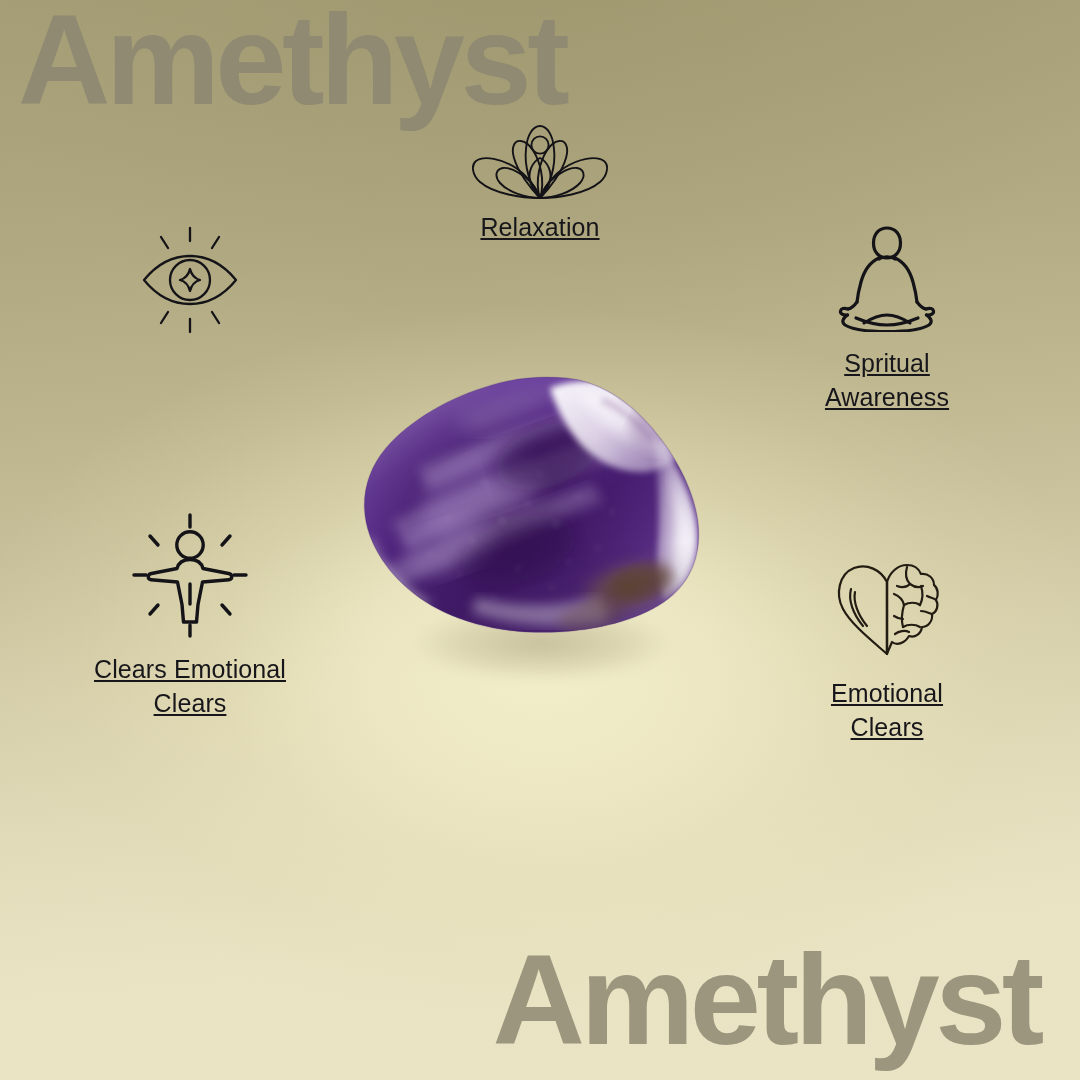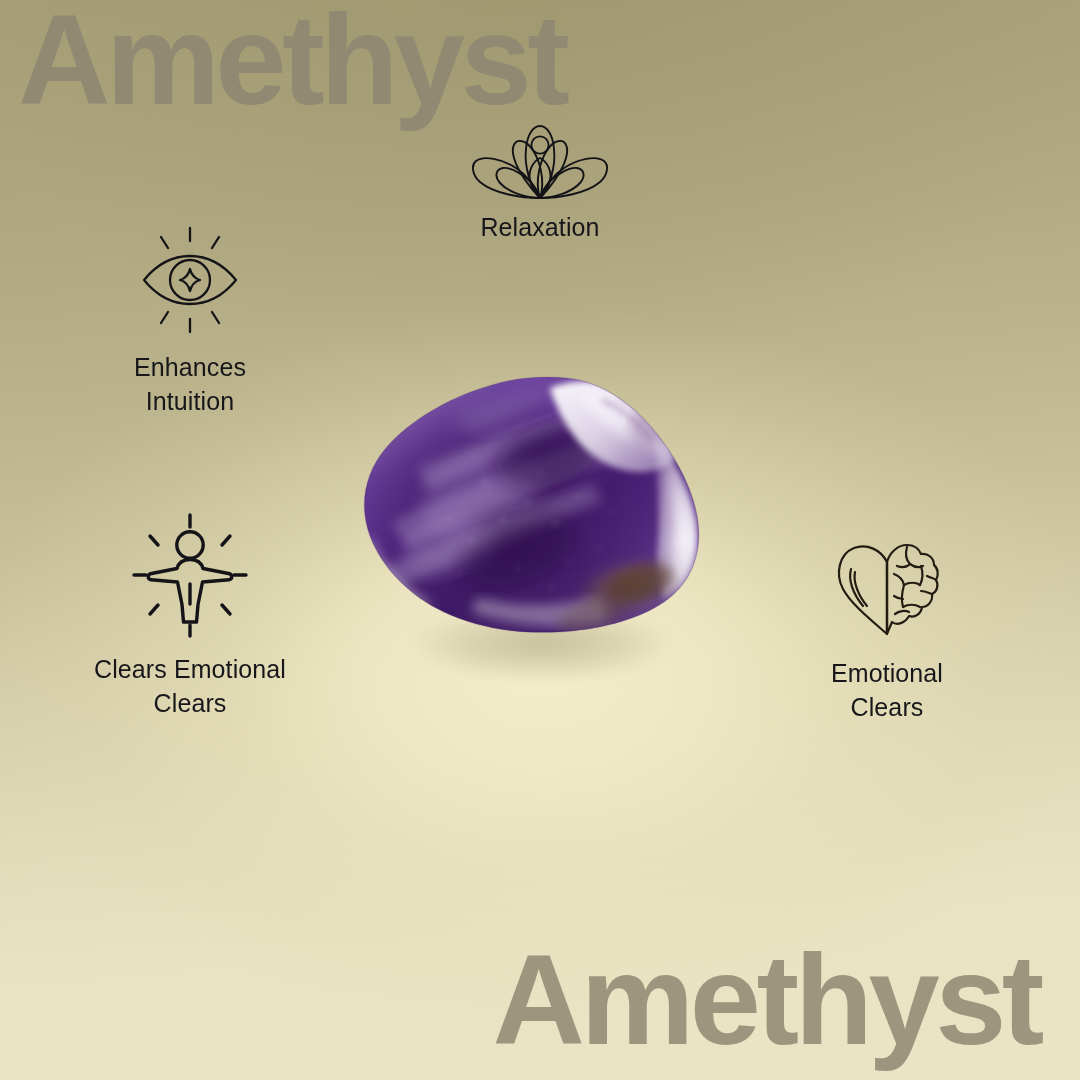--- a/index.html
+++ b/index.html
@@ -95,29 +95,30 @@
   }
   .benefit .label {
     margin-top: 14px;
     font-family: "Liberation Sans", sans-serif;
     font-size: 25px;
     font-weight: 400;
     line-height: 1.36;
     color: #17161a;
     letter-spacing: 0.1px;
     max-width: 250px;
+    text-decoration: underline;
   }
 
   #benefit-relaxation { left: 390px; top: 118px; }
   #benefit-relaxation .label { margin-top: 8px; }
 
   #benefit-intuition  { left: 40px;  top: 224px; }
   #benefit-spiritual  { left: 737px; top: 222px; }
   #benefit-energy     { left: 40px;  top: 512px; }
-  #benefit-emotional  { left: 737px; top: 536px; align-items: center; }
+  #benefit-emotional  { left: 737px; top: 556px; align-items: center; }
 
   
   #crystal {
     position: absolute;
     left: 352px;
     top: 372px;
     width: 364px;
     height: 292px;
   }
   #crystal .shadow {
@@ -185,26 +186,50 @@
 
         <path d="M59 4 L59 17"></path>
         <path d="M30 13 L37 24"></path>
         <path d="M88 13 L81 24"></path>
 
         <path d="M59 95 L59 108"></path>
         <path d="M30 99 L37 88"></path>
         <path d="M88 99 L81 88"></path>
       </svg>
     </span>
+  </div>
+
+  <div class="benefit" id="benefit-spiritual">
+    <span class="icon-wrap">
+      <svg width="122" height="110" viewBox="0 0 122 110" fill="none" stroke="#141317" stroke-width="3.2" stroke-linecap="round" stroke-linejoin="round">
+
+        <path d="M61 6 C53 6 47.5 12 47.5 21 C47.5 30 53 36 61 36 C69 36 74.5 30 74.5 21 C74.5 12 69 6 61 6 Z"></path>
+
+        <path d="M53 36 C44 40 38 49 35 60 C32.5 69 31.5 75 31 80
+                 M69 36 C78 40 84 49 87 60 C89.5 69 90.5 75 91 80"></path>
+
+        <path d="M53 37 C57 34 65 34 69 37"></path>
+
+        <path d="M31 80 C28 84 25.5 86.5 22 87
+                 M91 80 C94 84 96.5 86.5 100 87"></path>
+
+        <path d="M22 87 C18 85.5 15 86.5 14.5 89 C14 91.5 17 93.5 21.5 93"></path>
+        <path d="M100 87 C104 85.5 107 86.5 107.5 89 C108 91.5 105 93.5 100.5 93"></path>
+
+        <path d="M21.5 93 C17 96 15 100 19 103 C27 108 46 109.5 61 109.5 C76 109.5 95 108 103 103 C107 100 105 96 100.5 93"></path>
+
+        <path d="M30 96 C42 101 52 103 61 103 C70 103 80 101 92 96"></path>
+        <path d="M38 101 C46 96 54 93 61 93 C68 93 76 96 84 101"></path>
+      </svg>
+    </span>
     <div class="label">
-      <span>Enhances</span><br>
-      <span>Intuition</span>
+      <span>Spritual</span><br>
+      <span>Awareness</span>
     </div>
   </div>
-
 
   <div class="benefit" id="benefit-energy">
     <span class="icon-wrap">
       <svg width="128" height="126" viewBox="0 0 128 126" fill="none" stroke="#141317" stroke-width="3.4" stroke-linecap="round" stroke-linejoin="round">
 
         <circle cx="64" cy="33" r="13.2"></circle>
 
         <path d="M64 47.5
                  C57 47.5 52.5 51 51 56.5
                  L25.5 61.5

